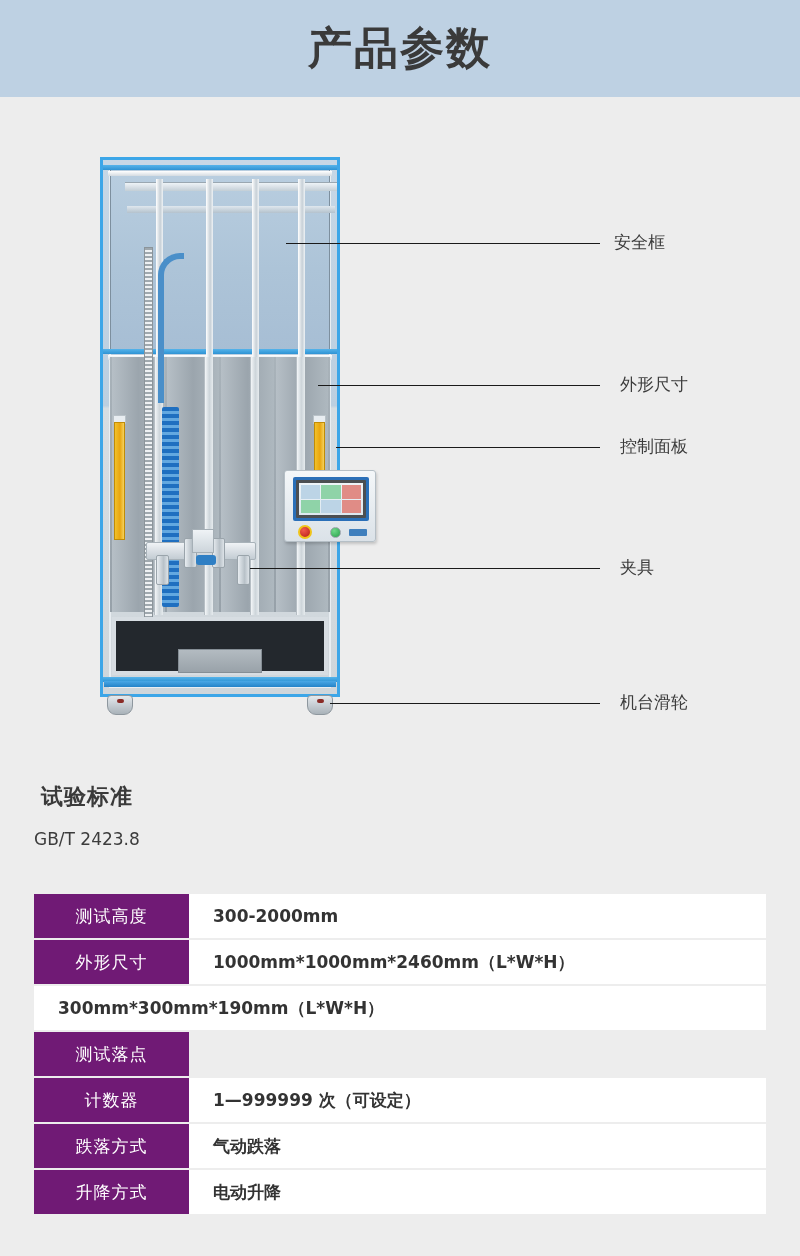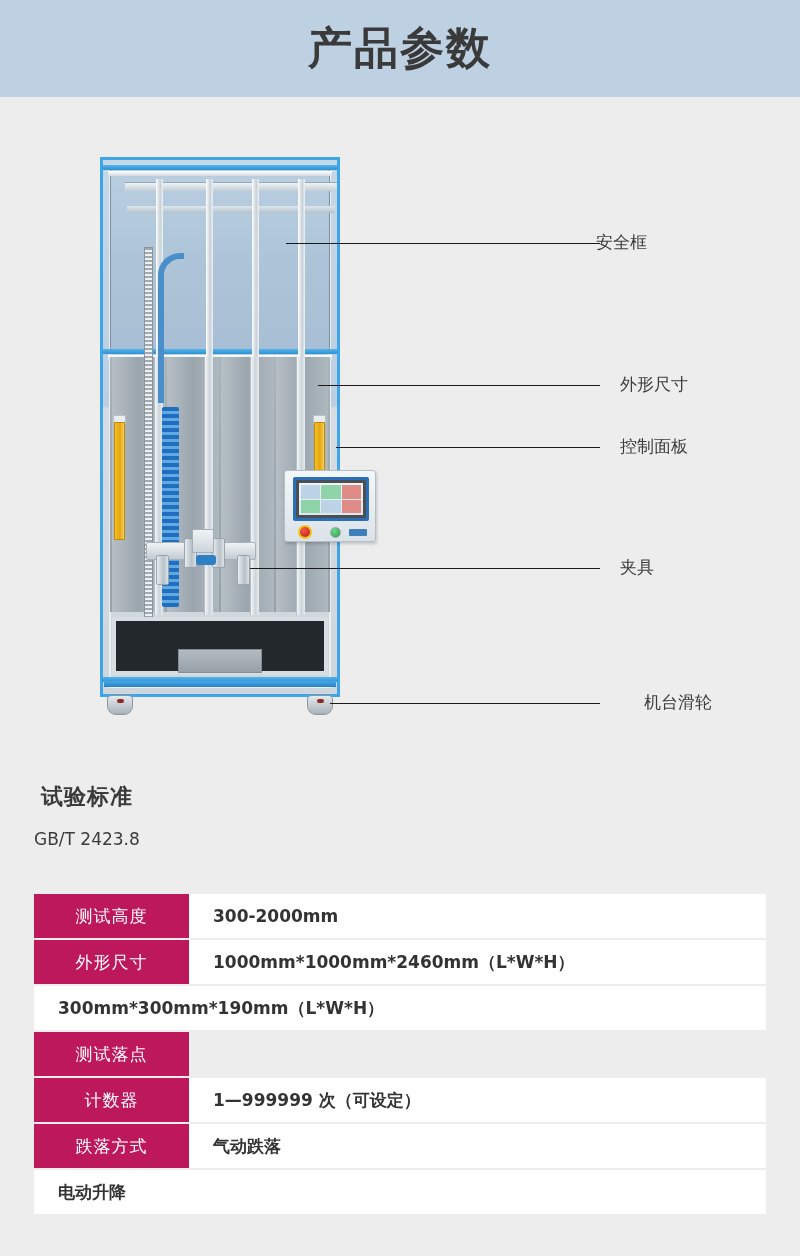--- a/index.html
+++ b/index.html
@@ -242,21 +242,21 @@
   }
 
   
   .spec-table {
     position: absolute; left: 34px; top: 894px; width: 732px;
     display: flex; flex-direction: column; gap: 2px;
   }
   .spec-row { display: flex; height: 44px; }
   .spec-key {
     width: 155px; flex: none;
-    background: #be185d; color: #ffffff;
+    background: #701a75; color: #ffffff;
     display: flex; align-items: center; justify-content: center;
     font-size: 17px; letter-spacing: 1px;
     font-family: "DejaVu Sans", "Liberation Sans", sans-serif;
   }
   .spec-val {
     flex: 1; background: #ffffff; color: #333333;
     display: flex; align-items: center;
     padding-left: 24px; font-size: 17px;
     font-family: "DejaVu Sans", "Liberation Sans", sans-serif;
     font-weight: bold;
@@ -348,29 +348,29 @@
           </div>
         </div>
         <div class="cp-estop"></div>
         <div class="cp-green"></div>
         <div class="cp-label-blue"></div>
       </div>
     </div>
 
     <div id="callout-layer">
         <div class="leader" style="left: 286px; top: 146px; width: 314px;"></div>
-        <div class="callout-label" style="left: 596px; top: 134px;">安全框</div>
+        <div class="callout-label" style="left: 614px; top: 134px;">安全框</div>
         <div class="leader" style="left: 318px; top: 288px; width: 282px;"></div>
         <div class="callout-label" style="left: 620px; top: 276px;">外形尺寸</div>
         <div class="leader" style="left: 336px; top: 350px; width: 264px;"></div>
         <div class="callout-label" style="left: 620px; top: 338px;">控制面板</div>
         <div class="leader" style="left: 250px; top: 471px; width: 350px;"></div>
         <div class="callout-label" style="left: 620px; top: 459px;">夹具</div>
         <div class="leader" style="left: 330px; top: 606px; width: 270px;"></div>
-        <div class="callout-label" style="left: 644px; top: 594px;">机台滑轮</div>
+        <div class="callout-label" style="left: 620px; top: 594px;">机台滑轮</div>
       </div>
   </div>
 
   <div class="standard">
     <div class="standard-title">试验标准</div>
     <div class="standard-value">GB/T 2423.8</div>
   </div>
 
   <div class="spec-table" id="spec-table">
       <div class="spec-row">
@@ -389,17 +389,18 @@
       </div>
       <div class="spec-row">
         <div class="spec-key">计数器</div>
         <div class="spec-val">1—999999 次（可设定）</div>
       </div>
       <div class="spec-row">
         <div class="spec-key">跌落方式</div>
         <div class="spec-val">气动跌落</div>
       </div>
       <div class="spec-row">
+        <div class="spec-key">升降方式</div>
         <div class="spec-val">电动升降</div>
       </div>
     </div>
 
 </div>
 
 </body></html>

